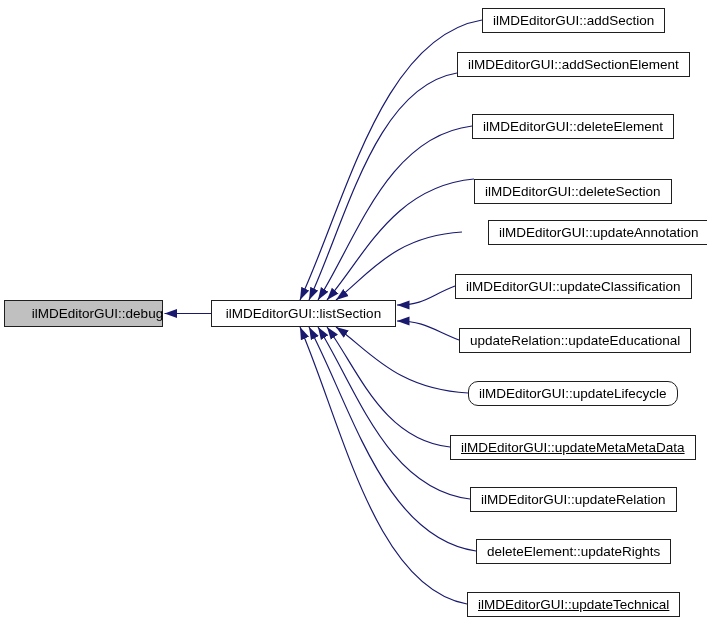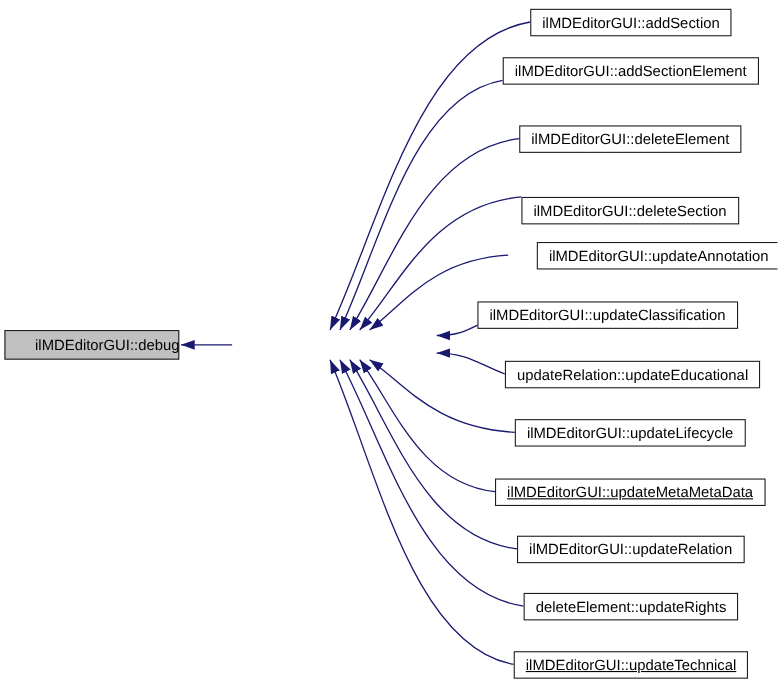--- a/index.html
+++ b/index.html
@@ -57,44 +57,47 @@
       <path d="M450,447 C382.4,439.8 357.8,369.0 327,327" fill="none" stroke="#191970" stroke-width="1.2" marker-end="url(#arrowhead)"></path>
       <path d="M470,499 C386.4,488.7 356.0,387.2 318,327" fill="none" stroke="#191970" stroke-width="1.2" marker-end="url(#arrowhead)"></path>
       <path d="M476,551 C384.1,537.6 350.8,405.4 309,327" fill="none" stroke="#191970" stroke-width="1.2" marker-end="url(#arrowhead)"></path>
       <path d="M467,604 C375.1,587.4 341.8,423.9 300,327" fill="none" stroke="#191970" stroke-width="1.2" marker-end="url(#arrowhead)"></path>
     </svg>
 
   <div class="node fixed focus" id="node-focus" style="background: rgb(192, 192, 192); left: 4px; top: 300px; width: 159px; height: 27px;">
     <span>ilMDEditorGUI::debug</span>
   </div>
 
+  <div class="node fixed" id="node-center" style="left: 211px; top: 300px; width: 185px; height: 27px;">
+    <span>ilMDEditorGUI::listSection</span>
+  </div>
 
   <div id="callers">
       <div class="node caller" style="left: 482px; top: 8px;">
         <span>ilMDEditorGUI::addSection</span>
       </div>
       <div class="node caller" style="left: 457px; top: 52px;">
         <span>ilMDEditorGUI::addSectionElement</span>
       </div>
       <div class="node caller" style="left: 472px; top: 114px;">
         <span>ilMDEditorGUI::deleteElement</span>
       </div>
       <div class="node caller" style="left: 474px; top: 167px; margin-top: 12px;">
         <span>ilMDEditorGUI::deleteSection</span>
       </div>
       <div class="node caller" style="left: 488px; top: 220px;">
         <span>ilMDEditorGUI::updateAnnotation</span>
       </div>
-      <div class="node caller" style="left: 434px; top: 274px;">
+      <div class="node caller" style="left: 455px; top: 274px;">
         <span>ilMDEditorGUI::updateClassification</span>
       </div>
       <div class="node caller" style="left: 459px; top: 328px;">
         <span>updateRelation::updateEducational</span>
       </div>
-      <div class="node caller" style="left: 468px; top: 381px;">
+      <div class="node caller" style="left: 468px; top: 381px; border-radius: 10px;">
         <span>ilMDEditorGUI::updateLifecycle</span>
       </div>
       <div class="node caller" style="left: 450px; top: 435px; text-decoration: underline;">
         <span>ilMDEditorGUI::updateMetaMetaData</span>
       </div>
       <div class="node caller" style="left: 470px; top: 487px;">
         <span>ilMDEditorGUI::updateRelation</span>
       </div>
       <div class="node caller" style="left: 476px; top: 539px;">
         <span>deleteElement::updateRights</span>

